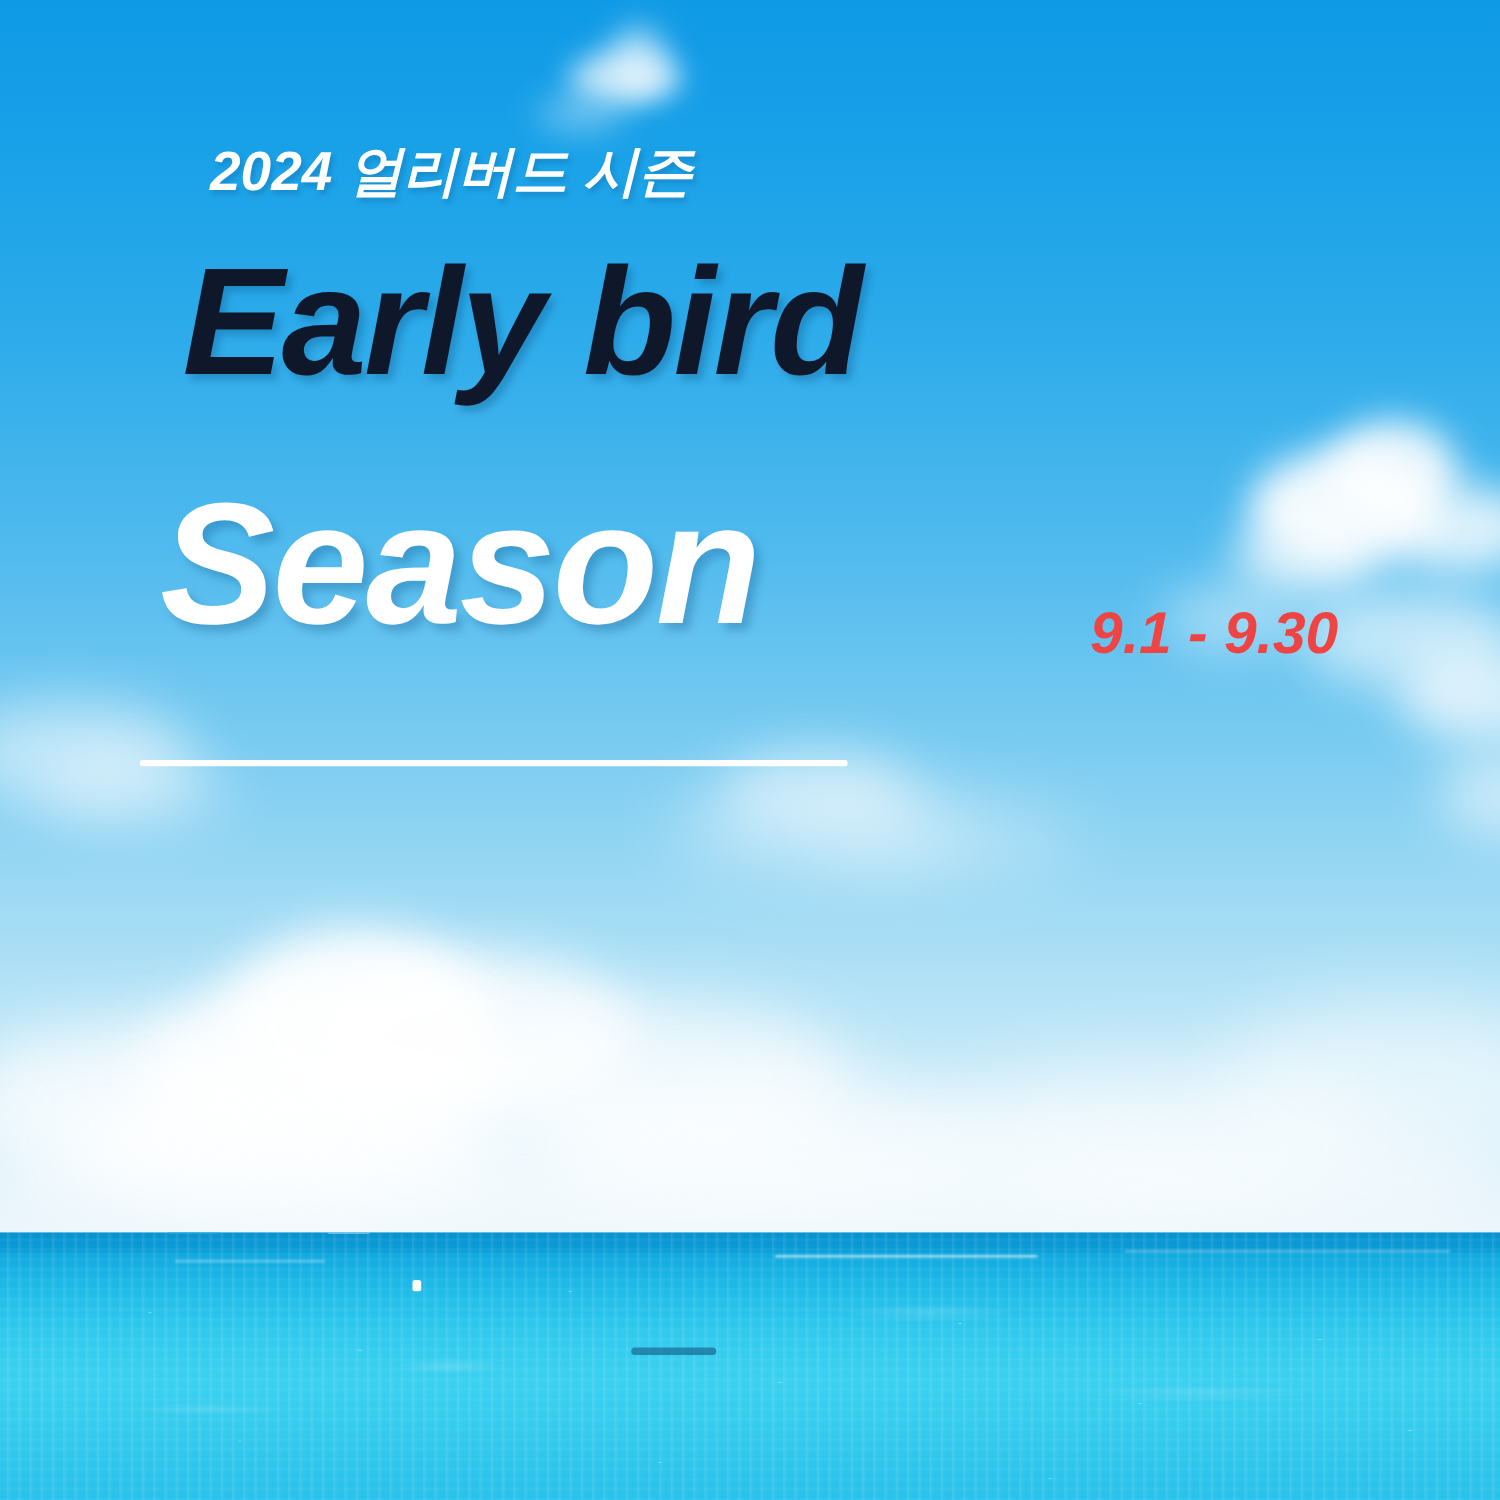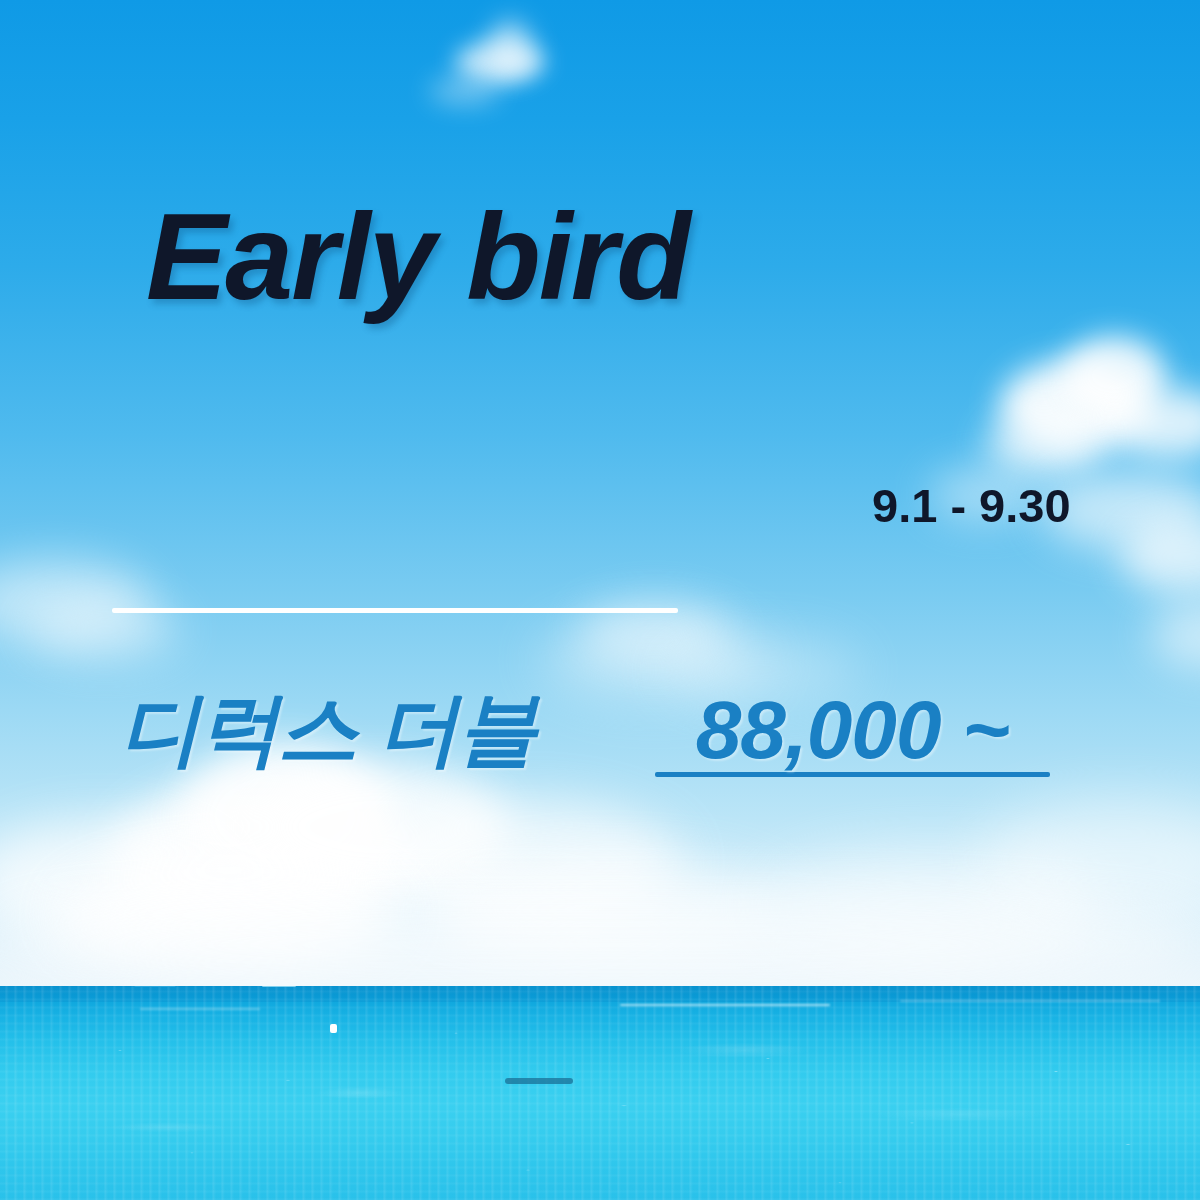--- a/index.html
+++ b/index.html
@@ -219,21 +219,22 @@
     white-space: nowrap;
     text-shadow: 5px 6px 7px rgba(10,75,125,.28);
   }
 
   .daterange {
     position: absolute;
     left: 872px;
     top: 478px;
     font-size: 47px;
     font-weight: 700;
-    color: #0f172a;
+    font-style: italic;
+    color: #ef4444;
     letter-spacing: 0px;
     white-space: nowrap;
   }
 
   .divider {
     position: absolute;
     left: 112px;
     top: 608px;
     width: 566px;
     height: 5px;
@@ -338,34 +339,29 @@
     <div class="wake wake-2"></div>
     <div class="wake wake-3"></div>
     <div class="islet islet-1"></div>
     <div class="islet islet-2"></div>
     <div class="buoy"></div>
     <div class="floatline"></div>
   </div>
 
   <div class="content">
 
+    <div class="kicker">2024 얼리버드 시즌</div>
 
     <div class="headline-1">Early bird</div>
 
+    <div class="headline-2">Season</div>
 
     <div class="daterange">9.1 - 9.30</div>
 
     <div class="divider"></div>
 
     <div class="pricing">
 
-      <div class="price-row">
-        <div class="room-name">디럭스 더블</div>
-        <div class="price-wrap">
-          <span class="price-amount">88,000 ~</span>
-          <div class="price-underline"></div>
-        </div>
-      </div>
 
 
     </div>
   </div>
 </div>
 
 </body></html>

